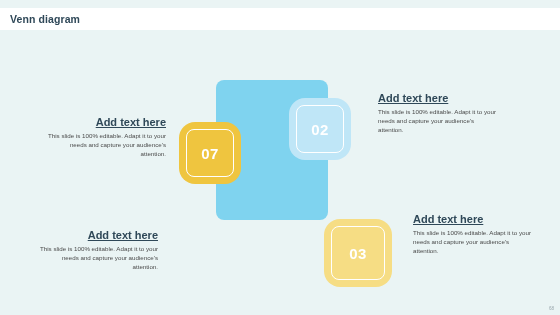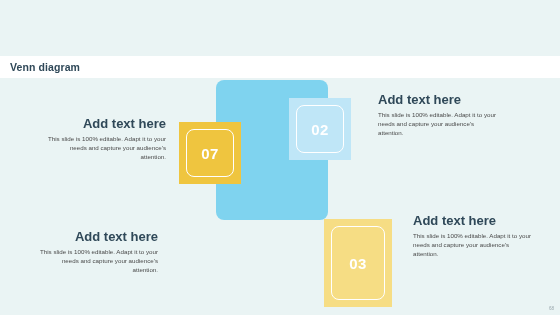--- a/index.html
+++ b/index.html
@@ -23,21 +23,20 @@
   }
   .title-bar {
     position: absolute;
     left: 0;
     top: 8px;
     width: 560px;
     height: 22px;
     background: #ffffff;
     display: flex;
     align-items: center;
-    margin-top: 48px;
   }
   .title-text {
     margin-left: 10px;
     font-size: 10.5px;
     font-weight: bold;
     color: #2f4858;
     letter-spacing: 0.1px;
   }
   .canvas {
     position: absolute;
@@ -54,21 +53,21 @@
     top: 50px;
     width: 112px;
     height: 140px;
     background: #7fd3ef;
     border-radius: 8px;
   }
 
   
   .petal {
     position: absolute;
-    border-radius: 0;
+    border-radius: 16px;
   }
   .petal .inner {
     position: absolute;
     left: 7px;
     top: 7px;
     right: 7px;
     bottom: 7px;
     border: 1.6px solid #ffffff;
     border-radius: 8px;
     box-sizing: border-box;
@@ -97,43 +96,44 @@
     width: 62px;
     height: 62px;
     background: #bfe6f7;
   }
   .petal-02 .inner { border-color: #ffffff; }
   .petal-02 .num { color: #ffffff; }
   .petal-03 {
     left: 324px;
     top: 189px;
     width: 68px;
-    height: 88px;
+    height: 68px;
     background: #f6dd84;
   }
   .petal-03 .num { color: #ffffff; }
   .petal-04 {
     left: 171px;
     top: 205px;
     width: 62px;
     height: 62px;
     background: #bfe6f7;
   }
 
   
   .txt {
     position: absolute;
     width: 118px;
   }
   .txt .head {
-    font-size: 13px;
+    font-size: 11px;
     font-weight: bold;
     color: #2f4858;
     margin: 0 0 3px 0;
     line-height: 1.2;
+    text-decoration: underline;
   }
   .txt .body {
     font-size: 6.2px;
     color: #4a4a4a;
     line-height: 1.45;
     margin: 0;
   }
   .txt.right-align { text-align: right; }
   .txt.left-align { text-align: left; }
 

